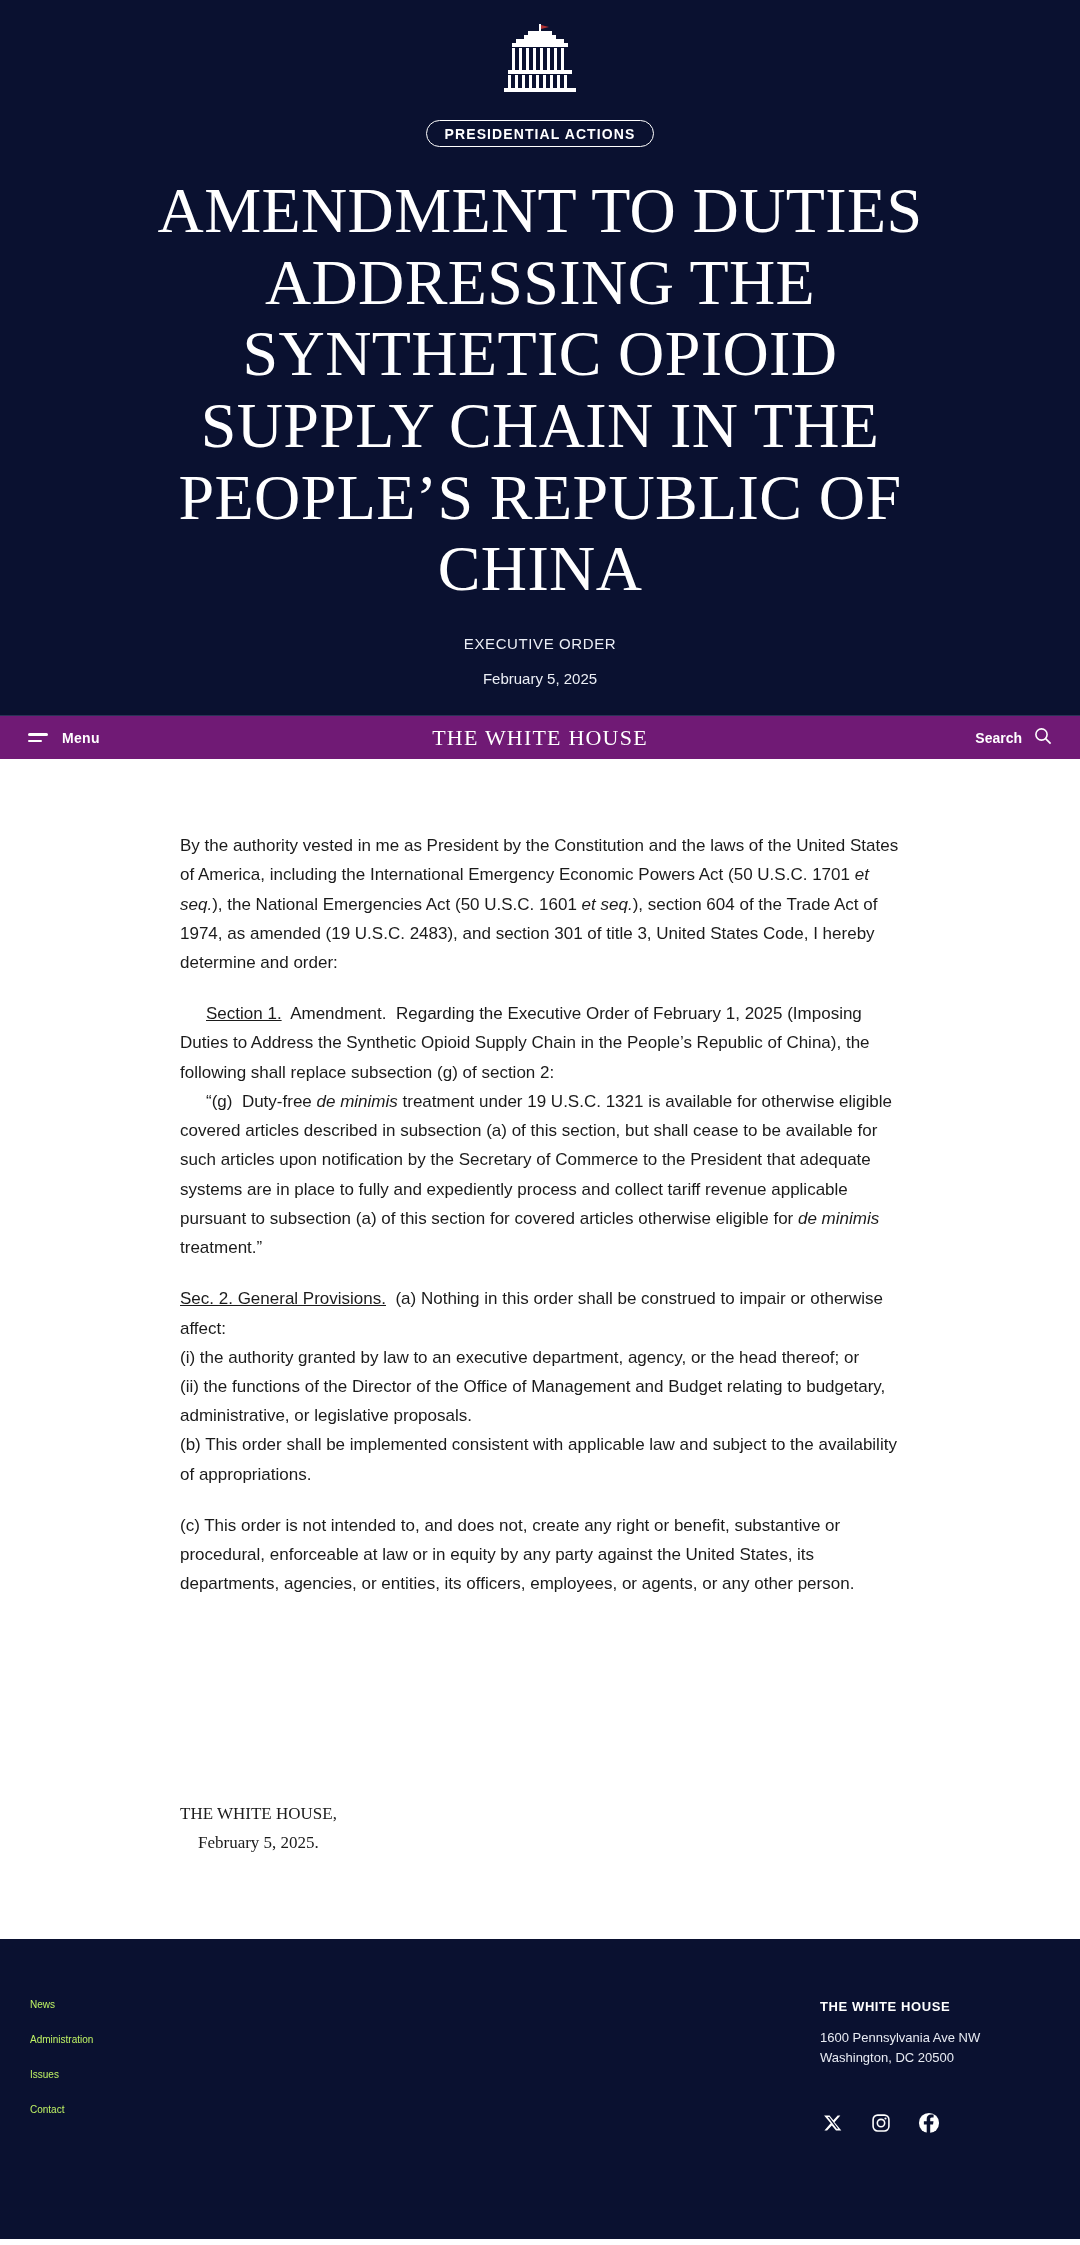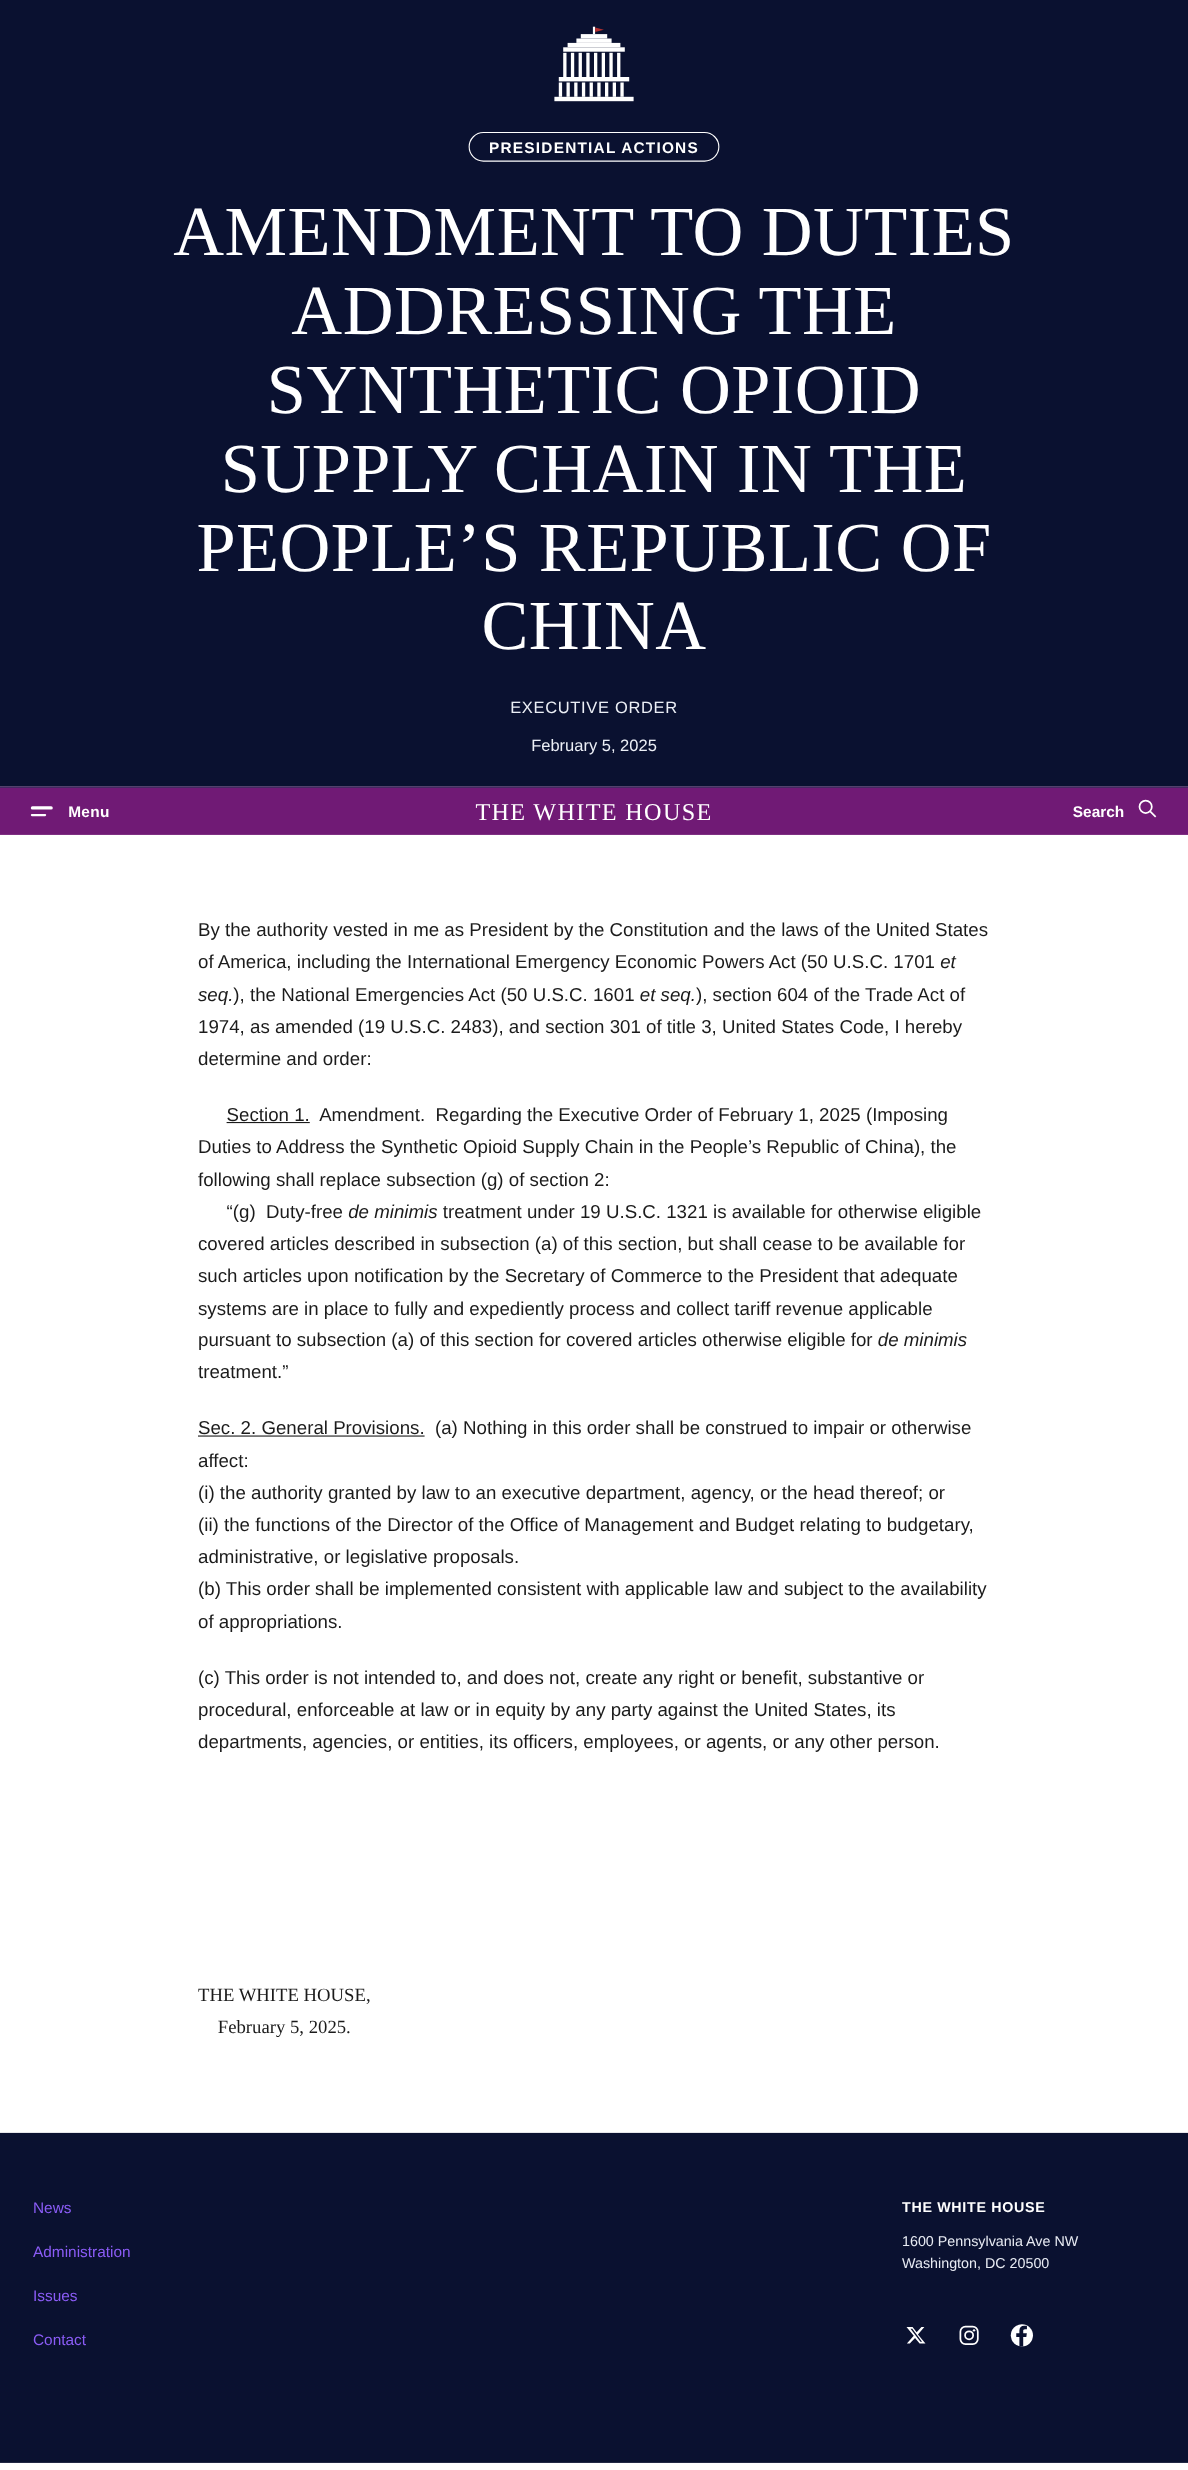--- a/index.html
+++ b/index.html
@@ -121,23 +121,23 @@
     justify-content: space-between;
     min-height: 300px;
   }
   .footer-links {
     padding-left: 30px;
     display: flex;
     flex-direction: column;
     gap: 24px;
   }
   .footer-links a {
-    color: #8b5cf6;
+    color: #bef264;
     text-decoration: none;
-    font-size: 14px;
+    font-size: 10px;
   }
   .footer-right {
     padding-right: 52px;
     text-align: left;
     width: 260px;
   }
   .footer-heading {
     font-size: 13px;
     font-weight: bold;
     letter-spacing: 0.6px;

